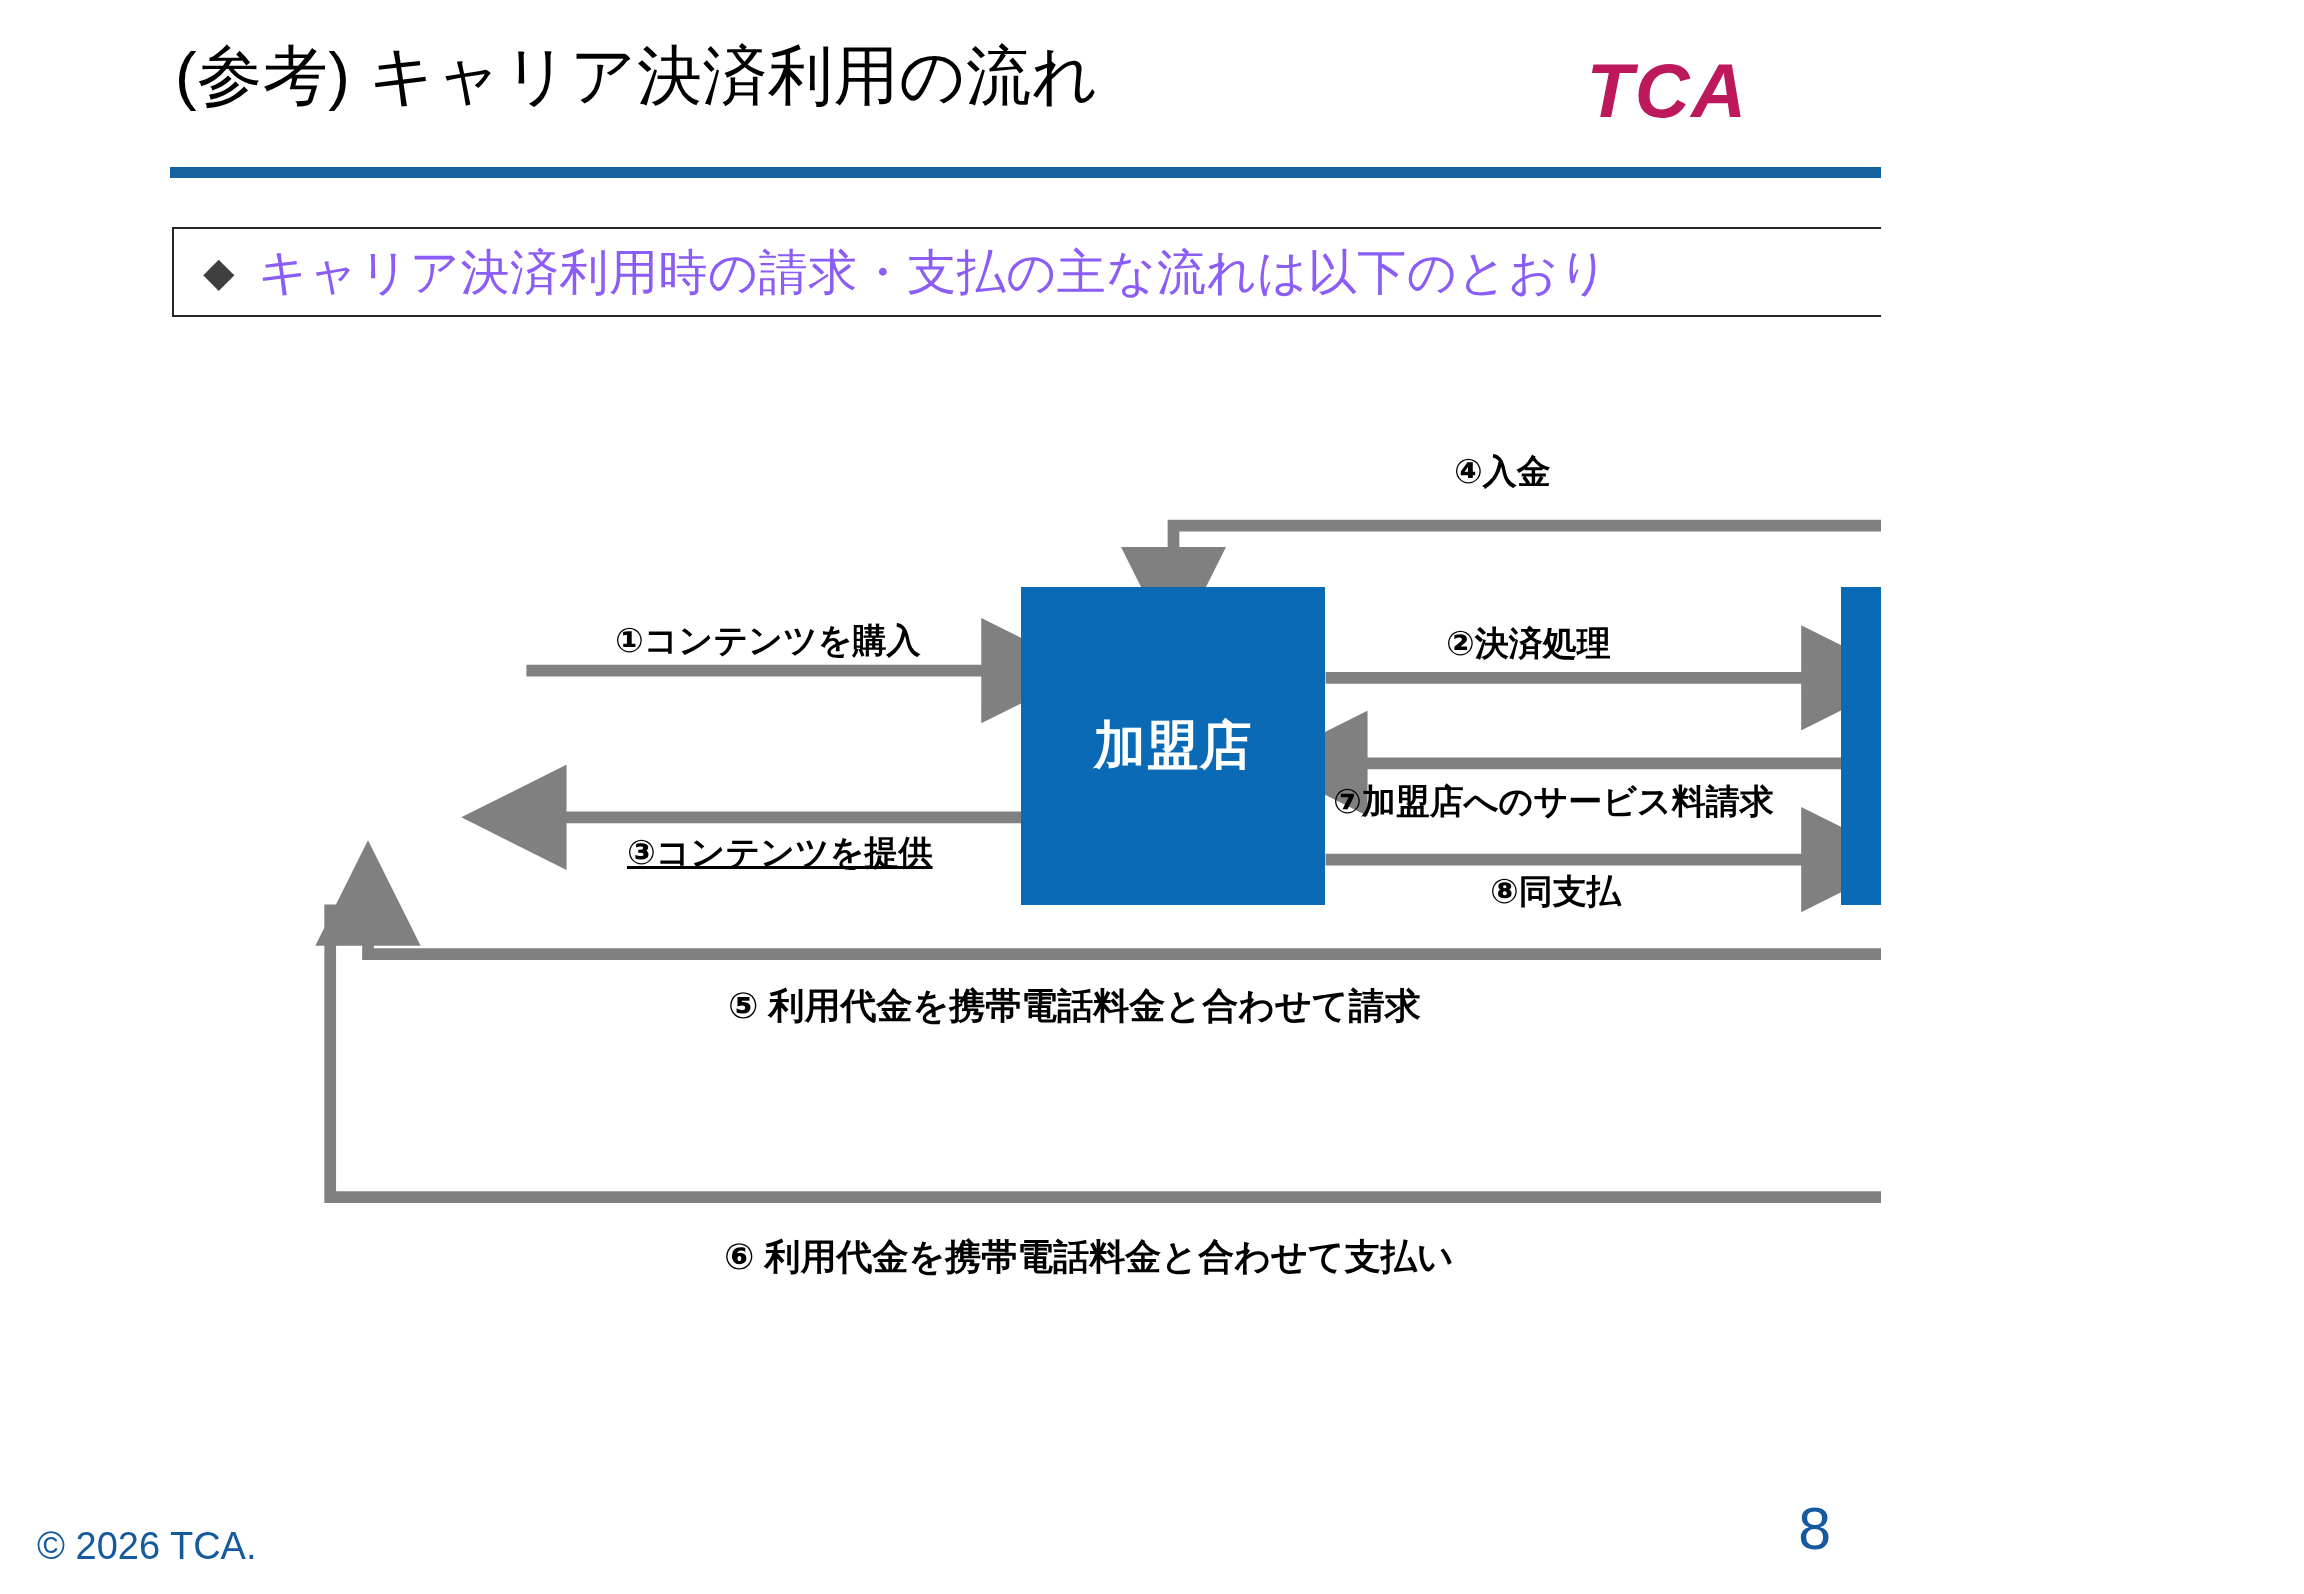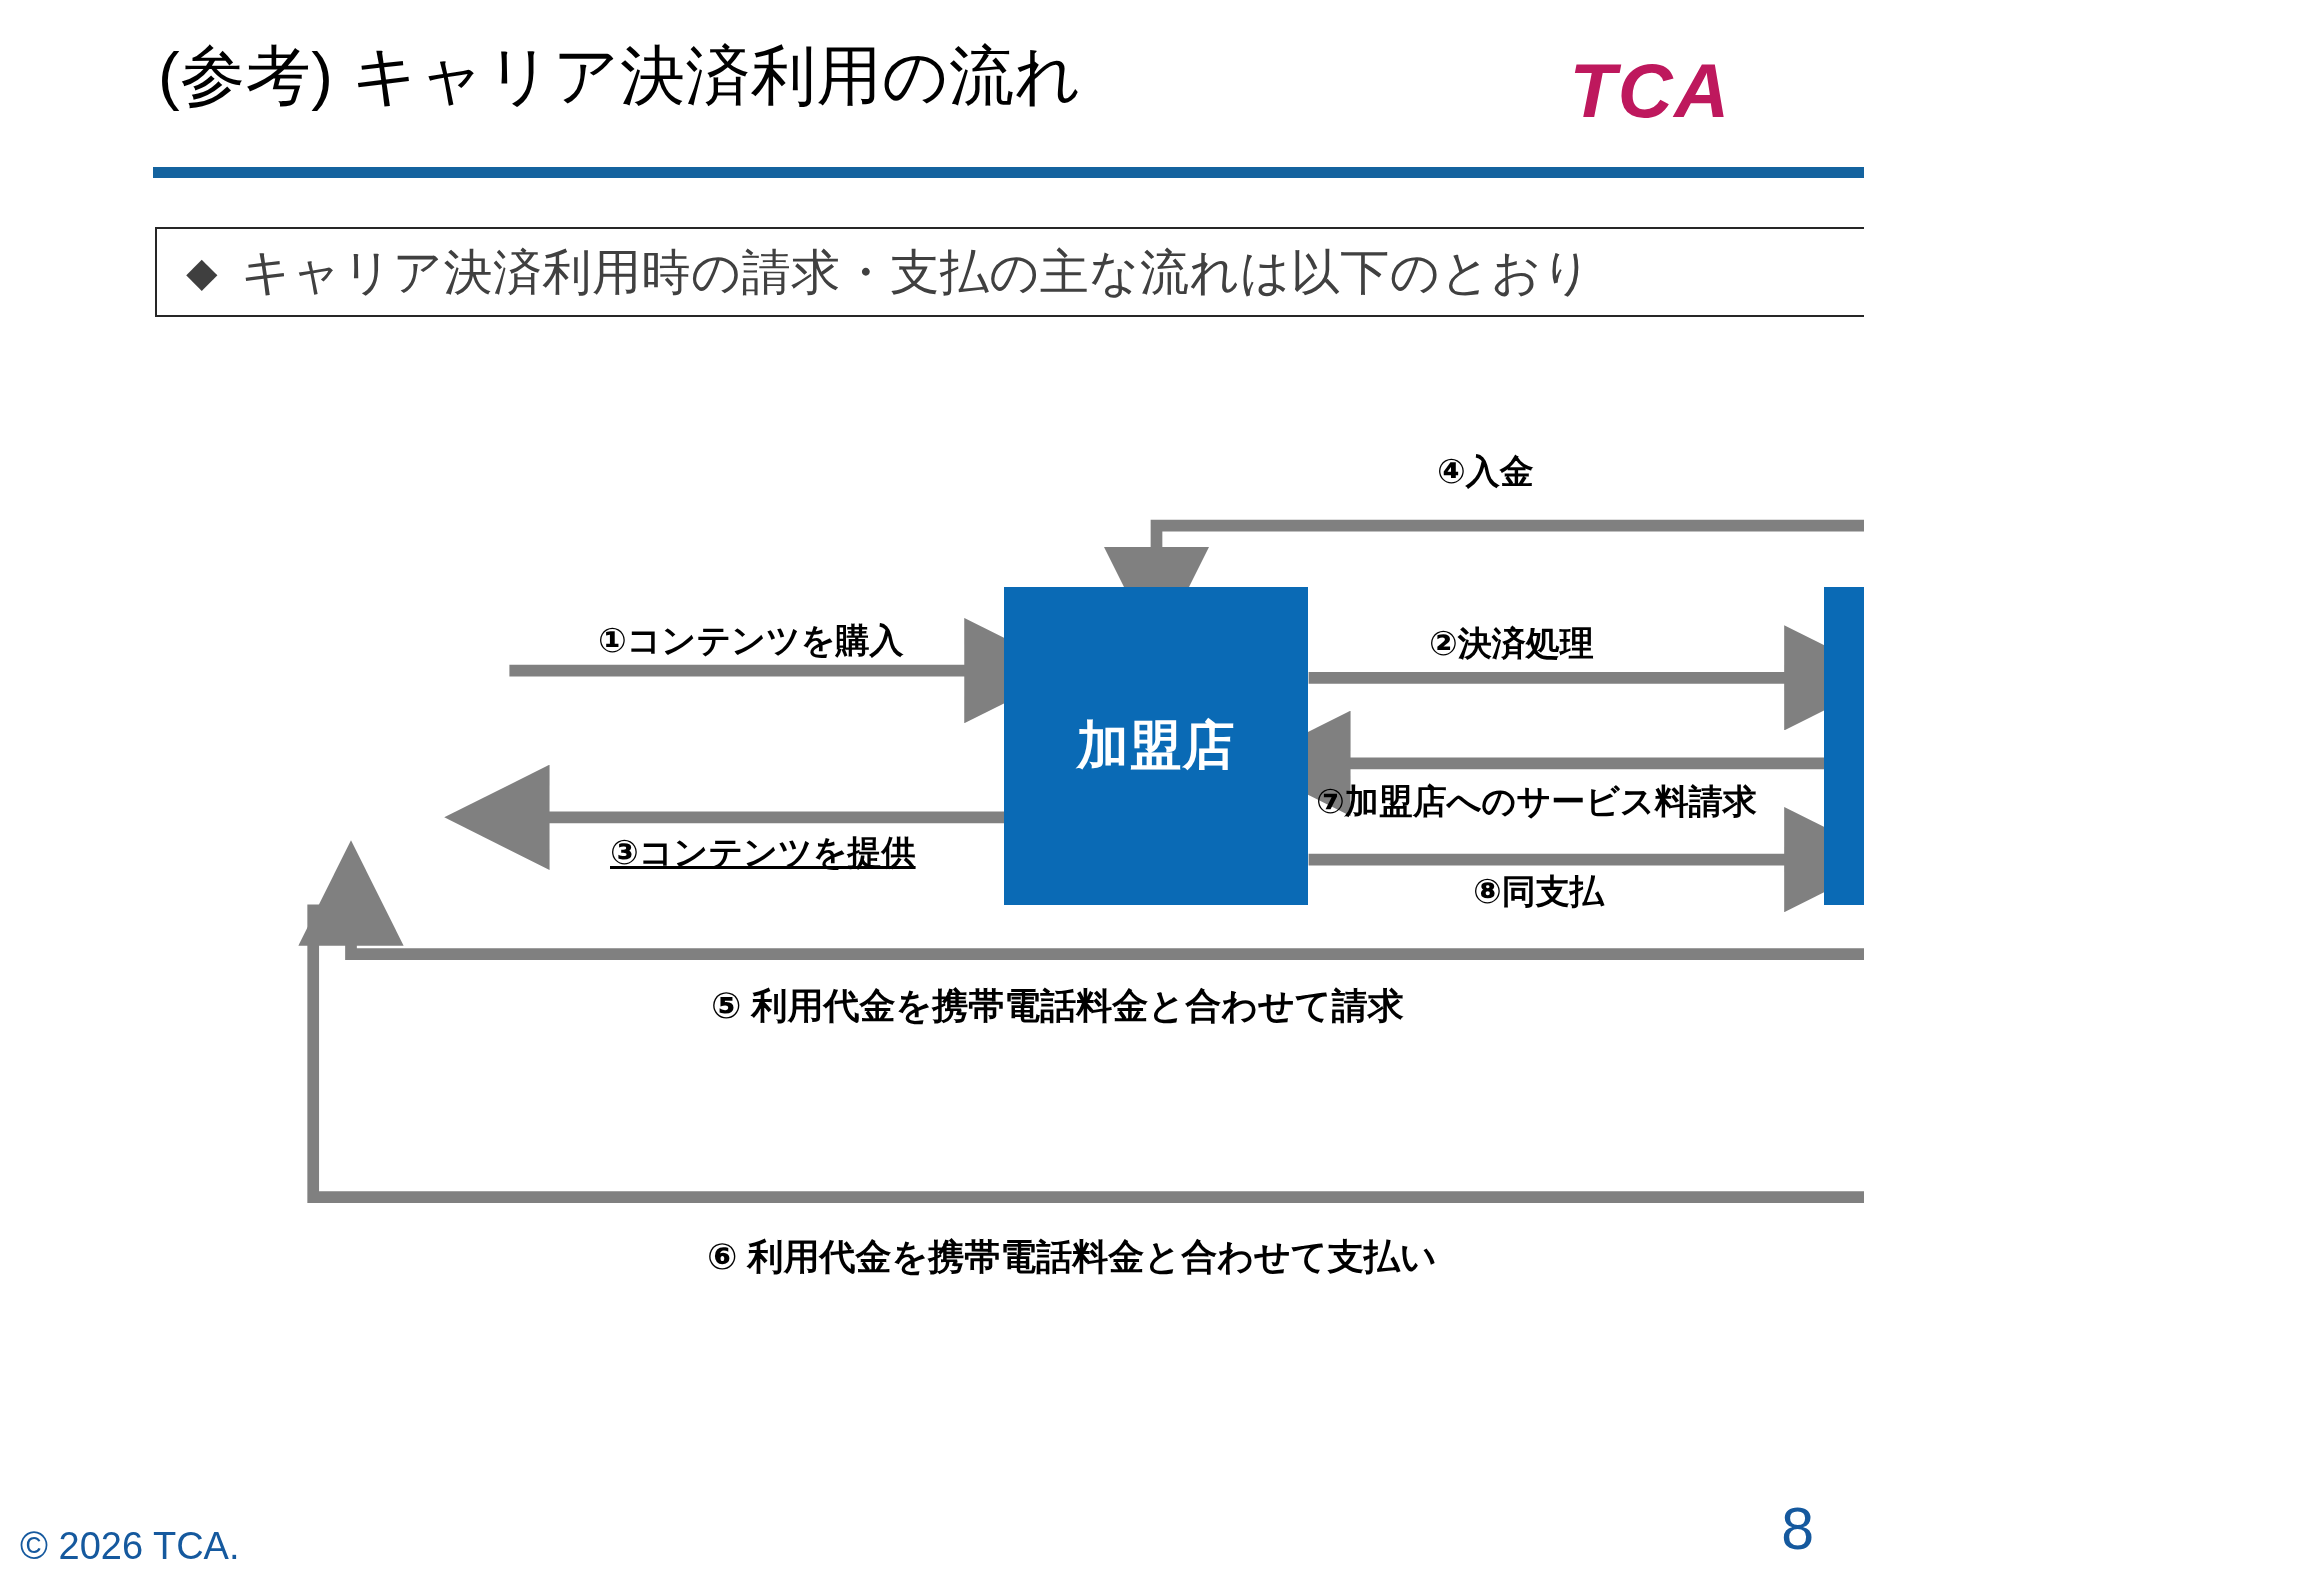--- a/index.html
+++ b/index.html
@@ -9,20 +9,21 @@
   }
   body {
     font-family: "Liberation Sans", "DejaVu Sans", sans-serif;
   }
   #slide {
     position: relative;
     width: 1864px;
     height: 1595px;
     background: #ffffff;
     overflow: hidden;
+    margin-left: 17px;
   }
 
   
   #page-title {
     position: absolute;
     left: 158px;
     top: 43px;
     font-size: 65px;
     line-height: 1.0;
     color: #000000;
@@ -70,21 +71,21 @@
     gap: 23.4px;
     white-space: nowrap;
   }
   #subtitle-bullet {
     font-size: 41px;
     color: #3f3f3f;
     line-height: 1;
   }
   #subtitle-text {
     font-size: 49px;
-    color: #404040;
+    color: #8b5cf6;
     line-height: 1;
     letter-spacing: 0.5px;
   }
 
   
   #diagram {
     position: absolute;
     left: 0;
     top: 0;
     width: 2304px;

